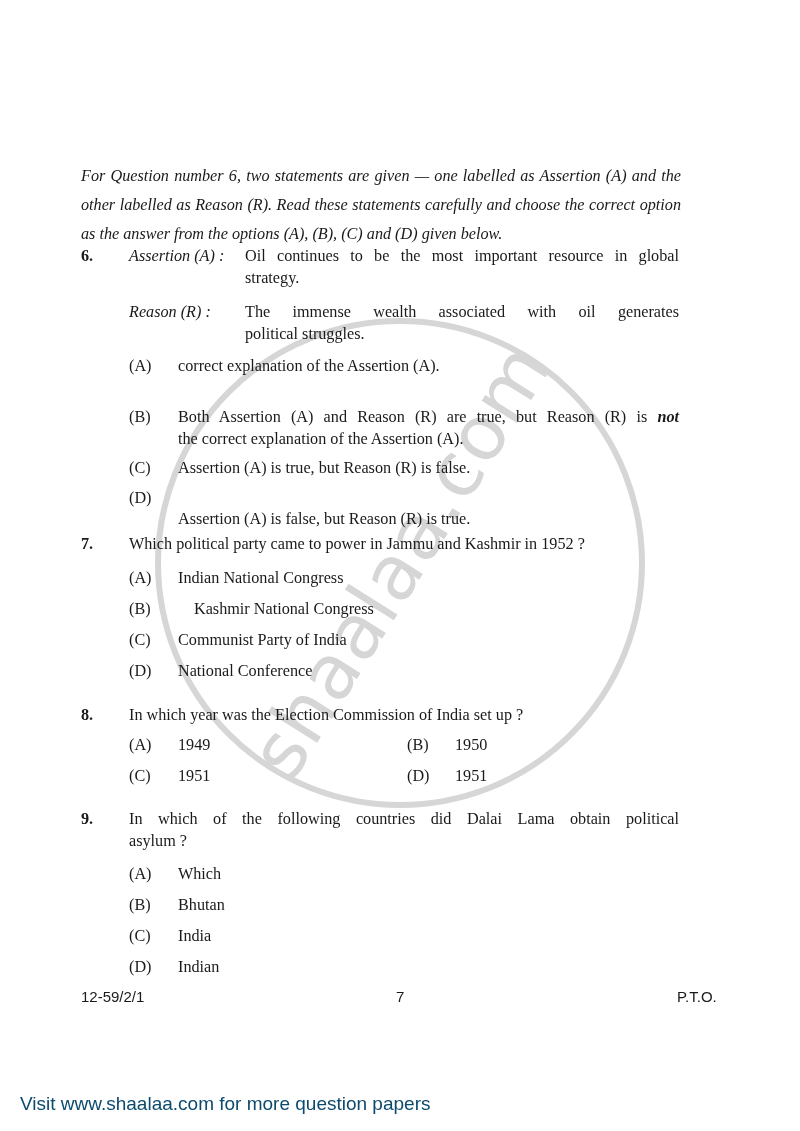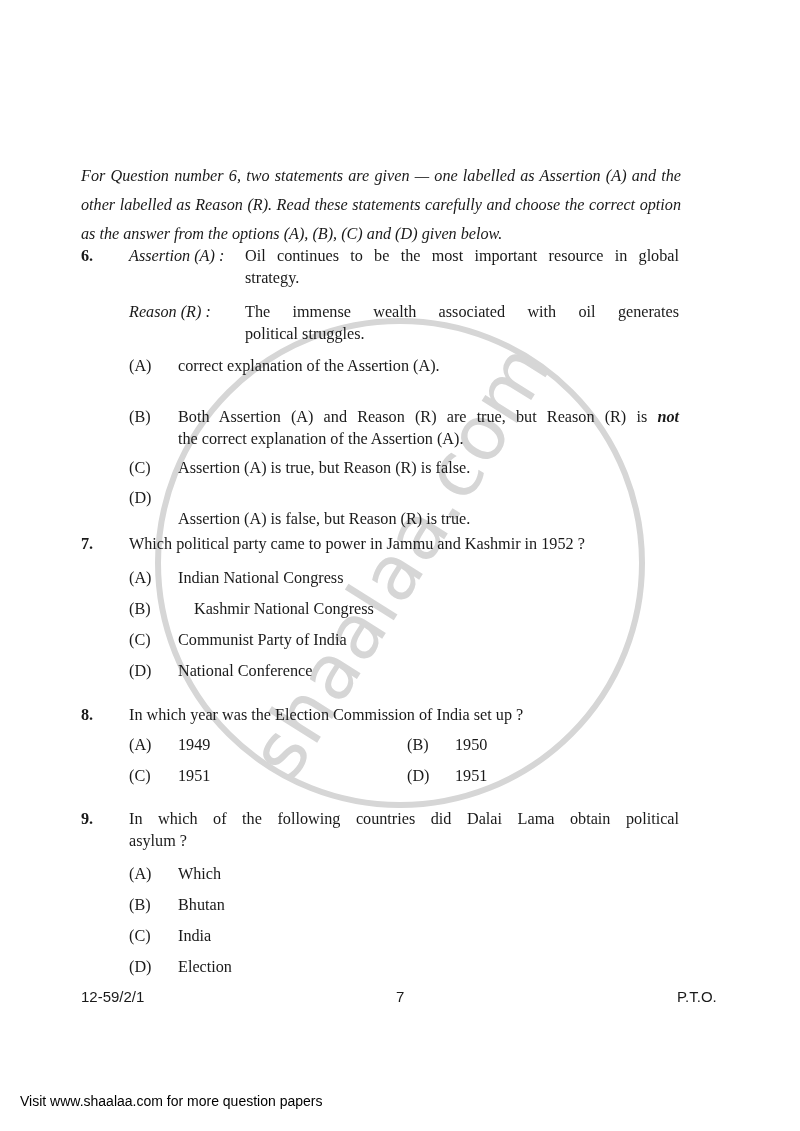--- a/index.html
+++ b/index.html
@@ -96,21 +96,21 @@
       <div>asylum ?</div>
     </div>
 
     <div class="abs serif" style="left:129px; top:863px;">(A)</div>
     <div class="abs serif" style="left:178px; top:863px;">Which</div>
     <div class="abs serif" style="left:129px; top:894px;">(B)</div>
     <div class="abs serif" style="left:178px; top:894px;">Bhutan</div>
     <div class="abs serif" style="left:129px; top:925px;">(C)</div>
     <div class="abs serif" style="left:178px; top:925px;">India</div>
     <div class="abs serif" style="left:129px; top:956px;">(D)</div>
-    <div class="abs serif" style="left:178px; top:956px;">Election</div>
+    <div class="abs serif" style="left:178px; top:956px;">Indian</div>
   </div>
 
   <div class="abs sans" style="left:81px; top:988px; font-size:15px;">12-59/2/1</div>
   <div class="abs sans" style="left:396px; top:988px; font-size:15px;">7</div>
   <div class="abs sans" style="left:677px; top:988px; font-size:15px;">P.T.O.</div>
 
-  <div class="abs sans" style="left:20px; top:1093px; font-size:14px; color:#000000;">Visit www.shaalaa.com for more question papers</div>
+  <div class="abs sans" style="left:20px; top:1093px; font-size:19px; color:#0c4a6e;">Visit www.shaalaa.com for more question papers</div>
 </div>
 
 </body></html>

